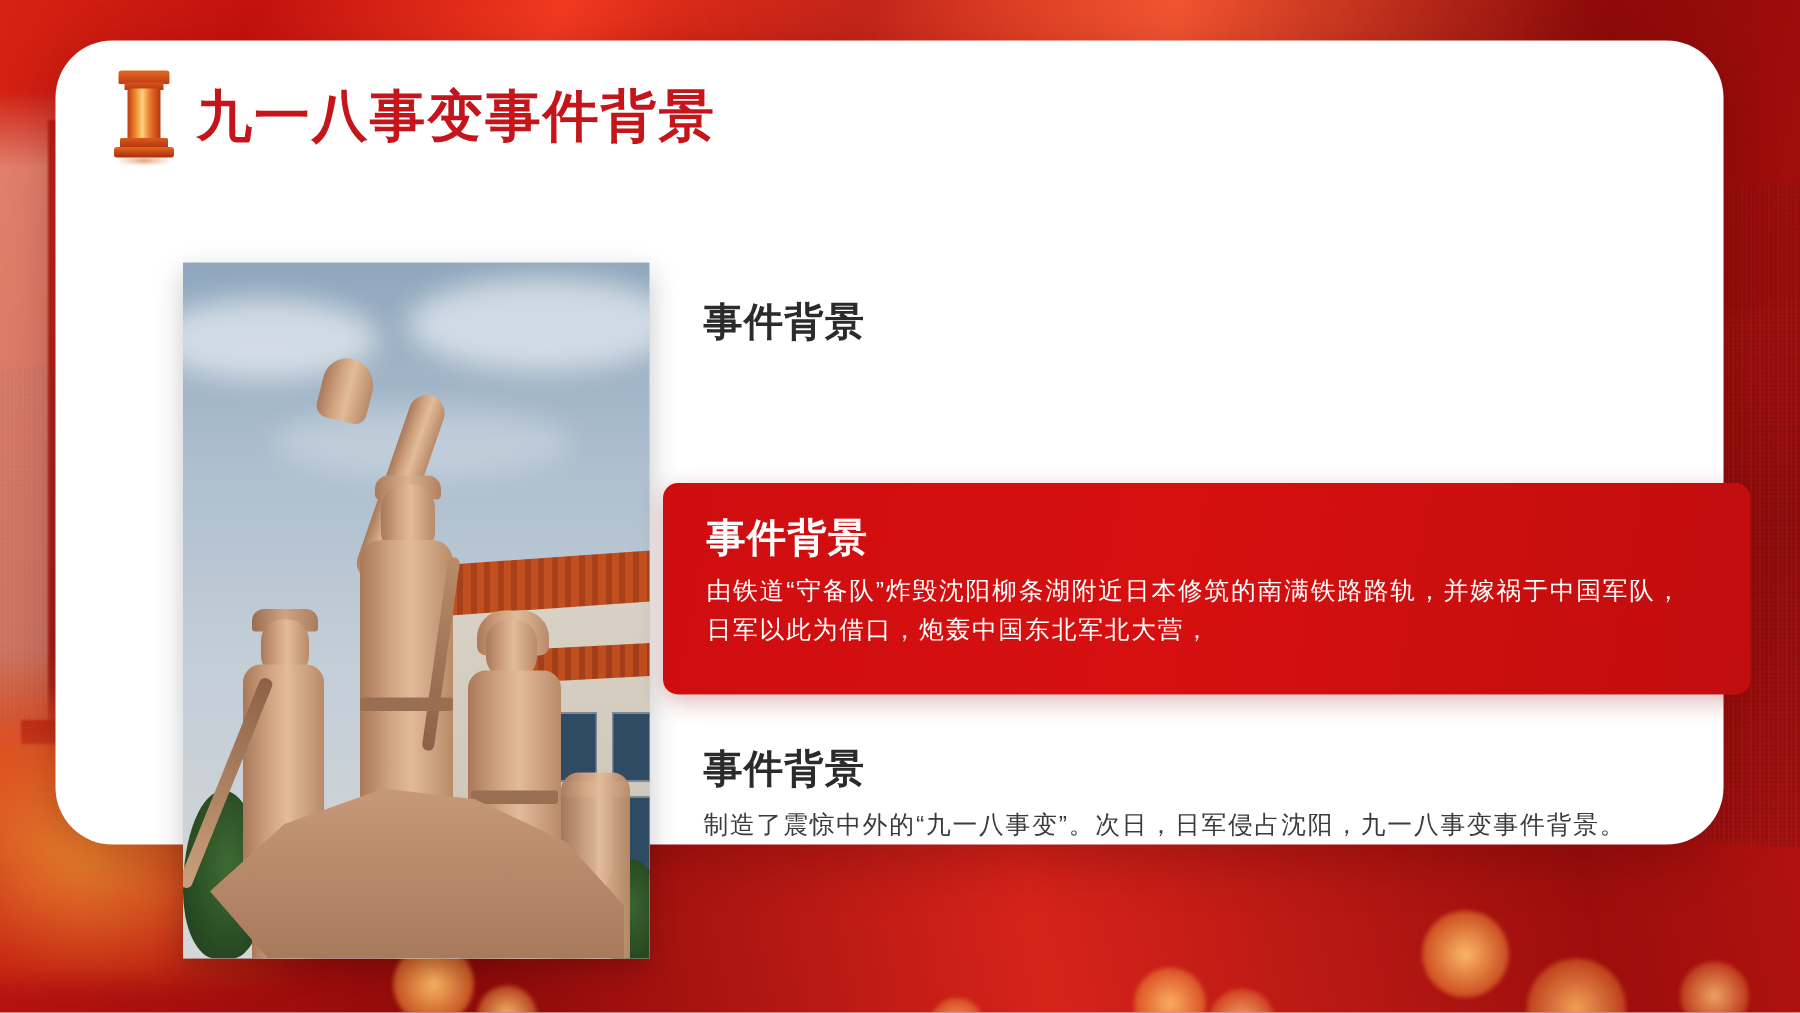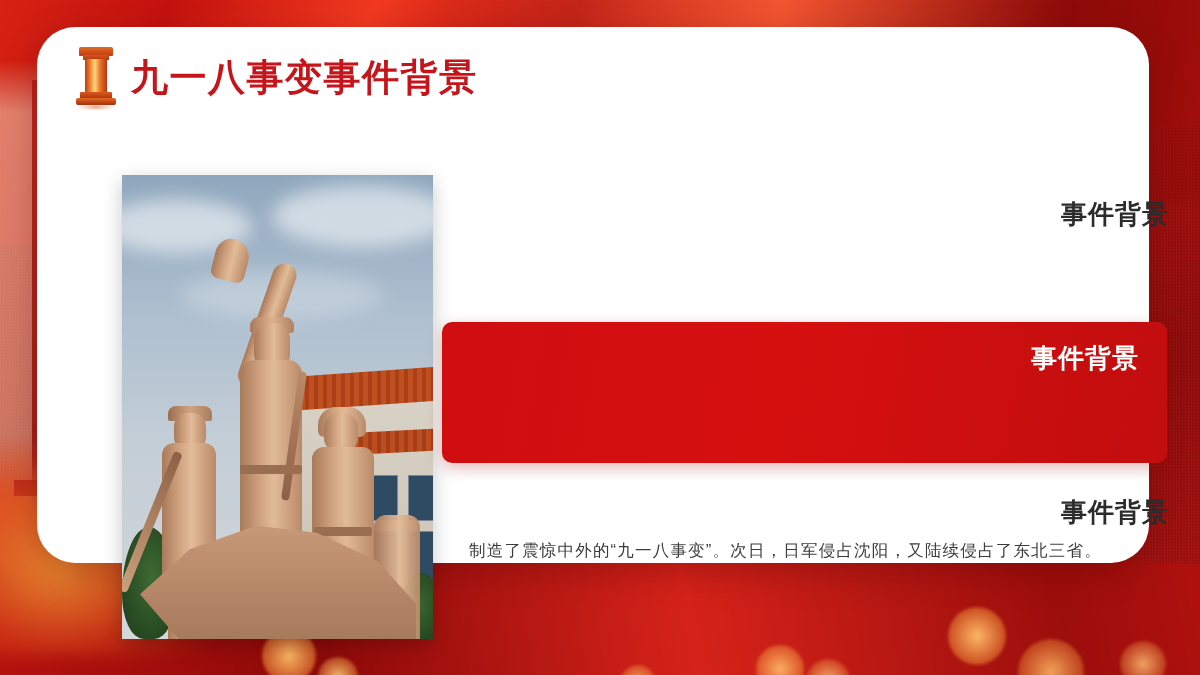--- a/index.html
+++ b/index.html
@@ -269,21 +269,20 @@
   
   .content { position: absolute; left: 432px; top: 172px; width: 700px; }
 
   .section-heading {
     font-size: 26px;
     font-weight: bold;
     color: #2b2b2b;
     letter-spacing: 1px;
     line-height: 1.2;
     margin-bottom: 10px;
-    text-align: right;
   }
   .section-body {
     font-size: 16.5px;
     color: #3b3b3b;
     letter-spacing: 1.2px;
     line-height: 1.55;
     max-width: 650px;
   }
 
   .block { position: absolute; left: 0; width: 700px; }
@@ -383,23 +382,24 @@
 
     <div class="content">
 
       <div class="block block-1">
         <div class="section-heading">事件背景</div>
       </div>
 
       <div class="block-2">
         <div class="inner">
           <div class="section-heading">事件背景</div>
+          <div class="section-body">由铁道“守备队”炸毁沈阳柳条湖附近日本修筑的南满铁路路轨，并嫁祸于中国军队，日军以此为借口，炮轰中国东北军北大营，</div>
         </div>
       </div>
 
       <div class="block block-3">
         <div class="section-heading">事件背景</div>
-        <div class="section-body">制造了震惊中外的“九一八事变”。次日，日军侵占沈阳，又陆续侵占了东北三省。</div>
+        <div class="section-body">制造了震惊中外的“九一八事变”。次日，日军侵占沈阳，九一八事变事件背景。</div>
       </div>
 
     </div>
   </div>
 </div>
 
 </body></html>

